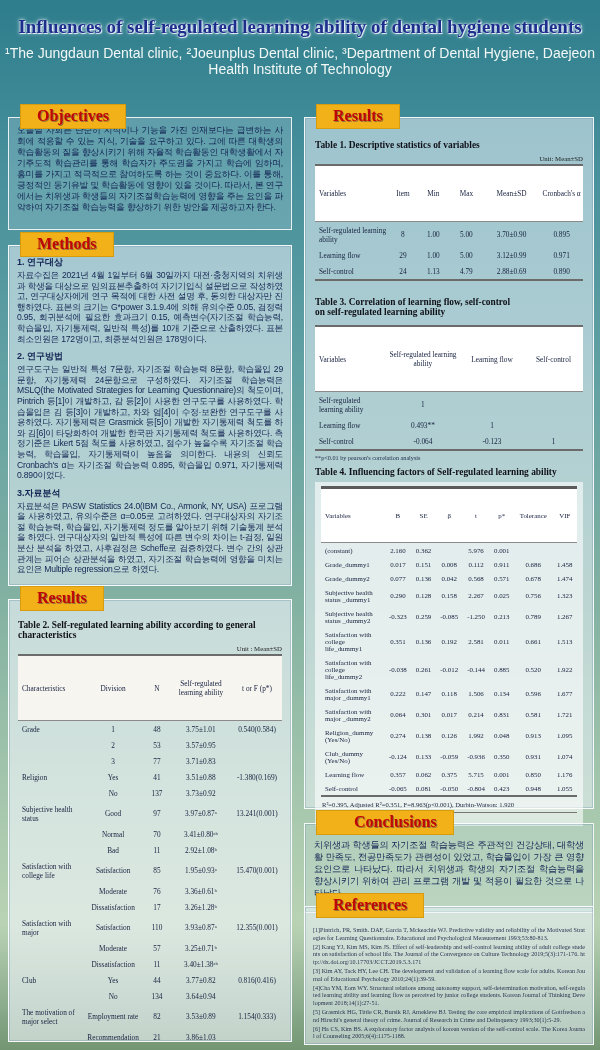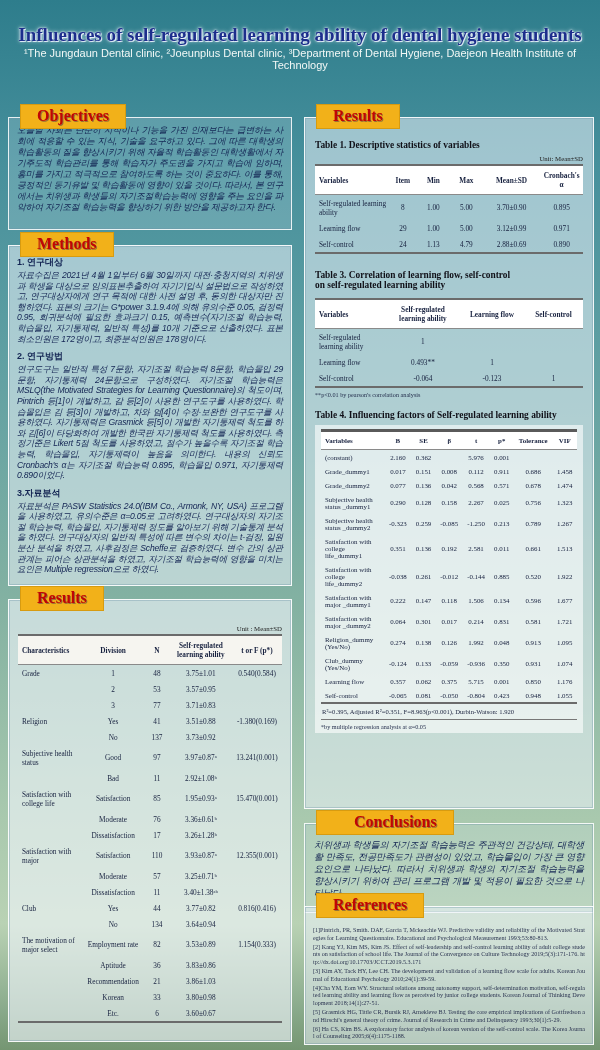--- a/index.html
+++ b/index.html
@@ -1,38 +1,38 @@
 <!DOCTYPE html>
 <html><head>
 <meta charset="utf-8">
 <style>
   html,body{margin:0;padding:0;}
   body{width:600px;height:1050px;font-family:"Liberation Sans",sans-serif;}
   #poster{position:relative;width:600px;height:1050px;overflow:hidden;
     background:linear-gradient(180deg,#2e7d8c 0%,#47909c 16%,#62a1a3 36%,#84b2a2 58%,#a9c9ae 78%,#b9d2b4 88%,#8aab8c 96%,#759672 100%);}
-  .hdr{position:absolute;left:0;top:8px;width:600px;text-align:center;}
+  .hdr{position:absolute;left:0;top:0;width:600px;text-align:center;}
   .title{margin-top:16px;font-family:"Liberation Serif",serif;font-weight:bold;font-size:19px;color:#1c2e8c;
     text-shadow:0 0 2px #ffffff,0 0 4px #e6efff,1px 1px 0 #cfe0ee;}
   .authors{margin-top:13px;font-size:13.5px;font-weight:bold;color:#ffffff;letter-spacing:.2px;}
-  .affil{margin-top:1px;font-size:11px;color:#f2f8f6;}
+  .affil{margin-top:7px;font-size:14px;color:#f2f8f6;}
   .tab{position:absolute;z-index:3;background:#f2b119;border:1px solid #d79b10;
     font-family:"Liberation Serif",serif;font-weight:bold;font-size:16px;color:#c00505;
     padding:2px 16px 3px 16px;text-shadow:1px 1px 0 rgba(40,40,90,.45);}
   .panel{position:absolute;z-index:1;border:1px solid rgba(255,255,255,.85);
     box-shadow:inset 0 0 0 1px rgba(110,145,165,.35);}
   .p-obj{background:rgba(205,228,238,.22);}
   .p-lt{background:rgba(235,243,250,.55);}
   .p-table{background:rgba(240,245,252,.62);}
-  .ktext{color:#132453;font-size:8.8px;line-height:11px;text-align:justify;letter-spacing:-.2px;font-style:italic;}
+  .ktext{color:#132453;font-size:8.8px;line-height:11px;text-align:justify;letter-spacing:-.2px;}
   .mhead{color:#132453;font-size:9px;font-weight:bold;margin:6px 0 1px 0;}
   .ttl{font-family:"Liberation Serif",serif;font-weight:bold;font-size:9.4px;color:#101018;white-space:pre-line;}
   .unit{font-family:"Liberation Serif",serif;font-size:6.8px;color:#222;text-align:right;margin:5px 0 2px 0;}
   table{border-collapse:collapse;width:100%;table-layout:fixed;
     font-family:"Liberation Serif",serif;font-size:7.3px;color:#17213f;}
-  th{font-weight:bold;padding:5px 2px;background:#ffffff;border-top:2px solid #6b6b6b;border-bottom:1px solid #8a8a8a;}
+  th{font-weight:normal;padding:23px 2px;background:#ffffff;border-top:2px solid #6b6b6b;border-bottom:1px solid #8a8a8a;}
   td{padding:3.5px 2px;text-align:center;vertical-align:middle;}
   td:first-child,th:first-child{text-align:left;padding-left:4px;}
   tbody tr:last-child td{border-bottom:2px solid #6b6b6b;}
   .t2 th{background:#f6f5f0;}
   .t2 th:nth-child(1){width:24%}.t2 th:nth-child(2){width:24%}.t2 th:nth-child(3){width:9%}
   .t2 th:nth-child(4){width:24%}.t2 th:nth-child(5){width:19%}
   .t2 td:nth-child(2){text-align:center;}
   .t1 th:nth-child(1){width:28%}.t1 th:nth-child(2){width:10%}.t1 th:nth-child(3){width:12%}
   .t1 th:nth-child(4){width:12%}.t1 th:nth-child(5){width:22%}.t1 th:nth-child(6){width:16%}
   .t3 th:nth-child(1){width:26%}.t3 th:nth-child(2){width:28%}.t3 th:nth-child(3){width:24%}.t3 th:nth-child(4){width:22%}
@@ -71,20 +71,21 @@
       <div class="mhead">2. 연구방법</div>
       <div class="ktext" style="font-size:8.6px;line-height:10.6px;">연구도구는 일반적 특성 7문항, 자기조절 학습능력 8문항, 학습몰입 29문항, 자기통제력 24문항으로 구성하였다. 자기조절 학습능력은 MSLQ(the Motivated Strategies for Learning Questionnaire)의 척도이며, Pintrich 등[1]이 개발하고, 감 등[2]이 사용한 연구도구를 사용하였다. 학습몰입은 김 등[3]이 개발하고, 차와 엄[4]이 수정·보완한 연구도구를 사용하였다. 자기통제력은 Grasmick 등[5]이 개발한 자기통제력 척도를 하와 김[6]이 타당화하여 개발한 한국판 자기통제력 척도를 사용하였다. 측정기준은 Likert 5점 척도를 사용하였고, 점수가 높을수록 자기조절 학습능력, 학습몰입, 자기통제력이 높음을 의미한다. 내용의 신뢰도 Cronbach's α는 자기조절 학습능력 0.895, 학습몰입 0.971, 자기통제력 0.890이었다.</div>
       <div class="mhead">3.자료분석</div>
       <div class="ktext" style="font-size:8.6px;line-height:10.6px;">자료분석은 PASW Statistics 24.0(IBM Co., Armonk, NY, USA) 프로그램을 사용하였고, 유의수준은 α=0.05로 고려하였다. 연구대상자의 자기조절 학습능력, 학습몰입, 자기통제력 정도를 알아보기 위해 기술통계 분석을 하였다. 연구대상자의 일반적 특성에 따른 변수의 차이는 t-검정, 일원분산 분석을 하였고, 사후검정은 Scheffe로 검증하였다. 변수 간의 상관관계는 피어슨 상관분석을 하였고, 자기조절 학습능력에 영향을 미치는 요인은 Multiple regression으로 하였다.</div>
     </div>
   </div>
 
   <div class="tab" style="left:20px;top:586px;">Results</div>
   <div class="panel p-table" style="left:8px;top:599px;width:282px;height:441px;">
     <div style="padding:20px 9px 0 9px;">
+      <div class="ttl">Table 2. Self-regulated learning ability according to general characteristics</div>
       <div class="unit">Unit : Mean±SD</div>
       <table class="t2">
           <thead>
             <tr>
               <th>Characteristics</th>
               <th>Division</th>
               <th>N</th>
               <th>Self-regulated learning ability</th>
               <th>t or F (p*)</th>
             </tr>
@@ -127,20 +128,27 @@
             </tr>
             <tr>
               <td>Subjective health status</td>
               <td>Good</td>
               <td>97</td>
               <td>3.97±0.87ᵃ</td>
               <td>13.241(0.001)</td>
             </tr>
             <tr>
               <td></td>
+              <td>Normal</td>
+              <td>70</td>
+              <td>3.41±0.80ᵃᵇ</td>
+              <td></td>
+            </tr>
+            <tr>
+              <td></td>
               <td>Bad</td>
               <td>11</td>
               <td>2.92±1.08ᵇ</td>
               <td></td>
             </tr>
             <tr>
               <td>Satisfaction with college life</td>
               <td>Satisfaction</td>
               <td>85</td>
               <td>1.95±0.93ᵃ</td>
@@ -194,27 +202,20 @@
               <td>134</td>
               <td>3.64±0.94</td>
               <td></td>
             </tr>
             <tr>
               <td>The motivation of major select</td>
               <td>Employment rate</td>
               <td>82</td>
               <td>3.53±0.89</td>
               <td>1.154(0.333)</td>
-            </tr>
-            <tr>
-              <td></td>
-              <td>Aptitude</td>
-              <td>36</td>
-              <td>3.83±0.86</td>
-              <td></td>
             </tr>
             <tr>
               <td></td>
               <td>Recommendation</td>
               <td>21</td>
               <td>3.86±1.03</td>
               <td></td>
             </tr>
             <tr>
               <td></td>
@@ -307,21 +308,21 @@
             <tr>
               <td>Self-control</td>
               <td>-0.064</td>
               <td>-0.123</td>
               <td>1</td>
             </tr>
           </tbody>
         </table>
       <div class="fnote">**p&lt;0.01 by pearson's correlation analysis</div>
 
-      <div class="ttl" style="margin-top:11px;">Table 4. Influencing factors of Self-regulated learning ability</div>
+      <div class="ttl" style="margin-top:5px;">Table 4. Influencing factors of Self-regulated learning ability</div>
       <div class="t4wrap">
         <table class="t4">
             <thead>
               <tr>
                 <th>Variables</th>
                 <th>B</th>
                 <th>SE</th>
                 <th>β</th>
                 <th>t</th>
                 <th>p*</th>

